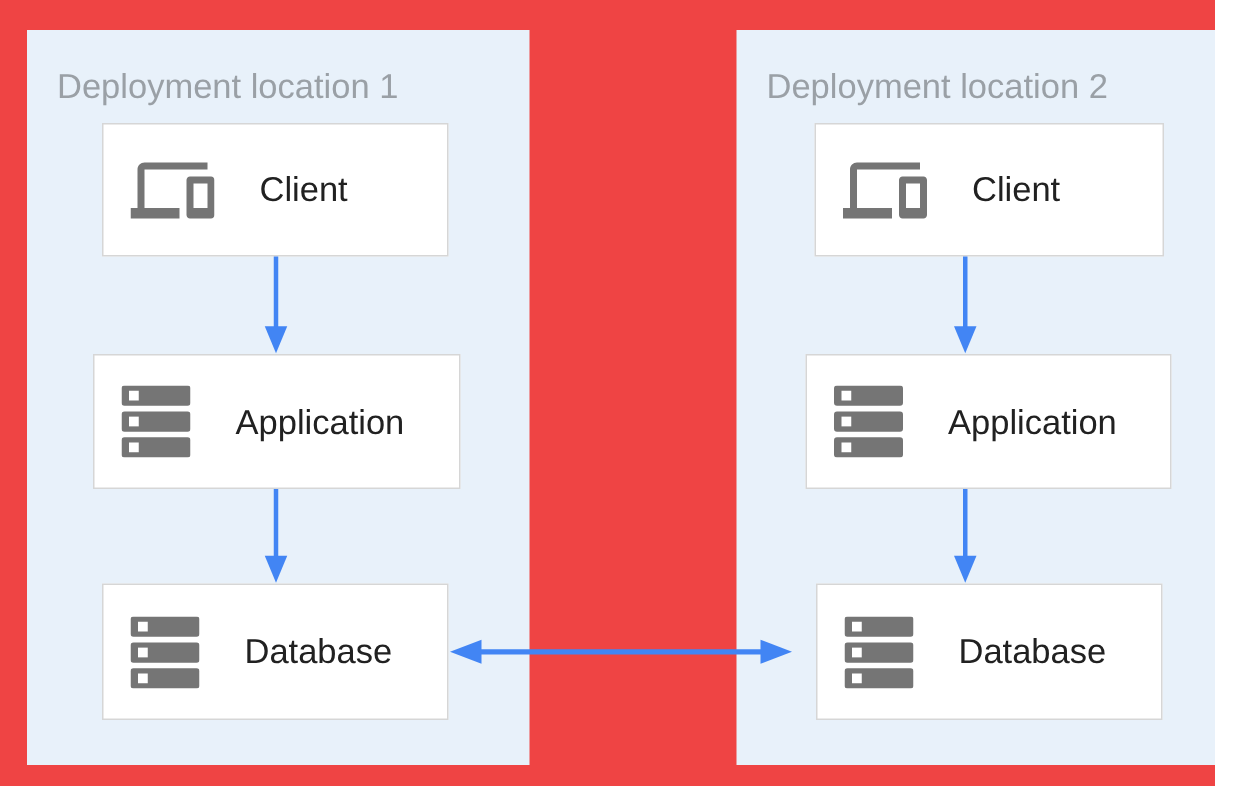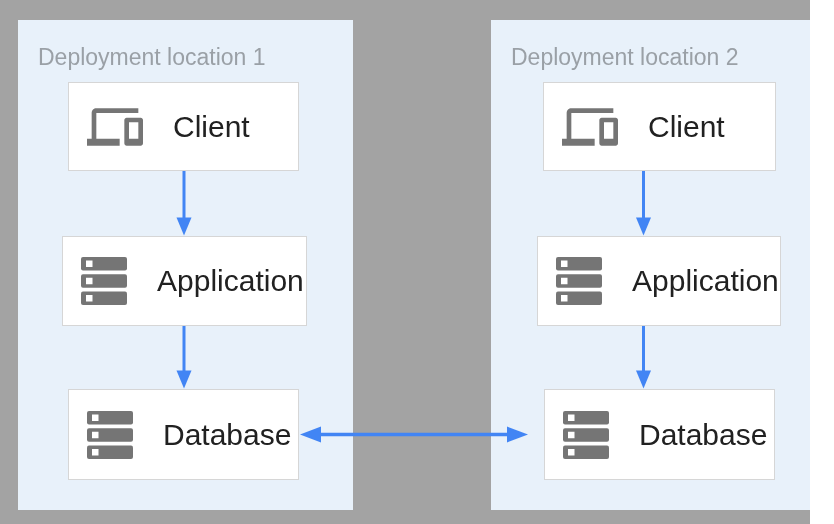--- a/index.html
+++ b/index.html
@@ -11,21 +11,21 @@
     --title-gray: #9AA0A6;
     --label-dark: #212121;
   }
   * { margin: 0; padding: 0; box-sizing: border-box; }
   html, body { background: #FFFFFF; }
   body { font-family: "Liberation Sans", sans-serif; }
   .canvas {
     position: relative;
     width: 810px;
     height: 524px;
-    background: #a3a3a3;
+    background: #ef4444;
     overflow: hidden;
   }
   .panel {
     position: absolute;
     top: 20px;
     height: 490px;
     background: var(--panel-bg);
   }
   .panel-1 { left: 18px;  width: 335px; }
   .panel-2 { left: 491px; width: 337px; }
@@ -41,21 +41,21 @@
   .node {
     position: absolute;
     display: flex;
     align-items: center;
     padding-left: 18px;
     gap: 30px;
     background: var(--box-bg);
     border: 1px solid var(--box-border);
   }
   .node-label {
-    font-size: 30px;
+    font-size: 23px;
     color: var(--label-dark);
     white-space: nowrap;
   }
   .icon { display: flex; align-items: center; justify-content: center; }
   .icon svg .ink { fill: var(--icon-gray); }
 
   
   .p1-client      { left: 50px; top: 62px;  width: 231px; height: 89px; }
   .p1-application { left: 44px; top: 216px; width: 245px; height: 90px; }
   .p1-database    { left: 50px; top: 369px; width: 231px; height: 91px; }

